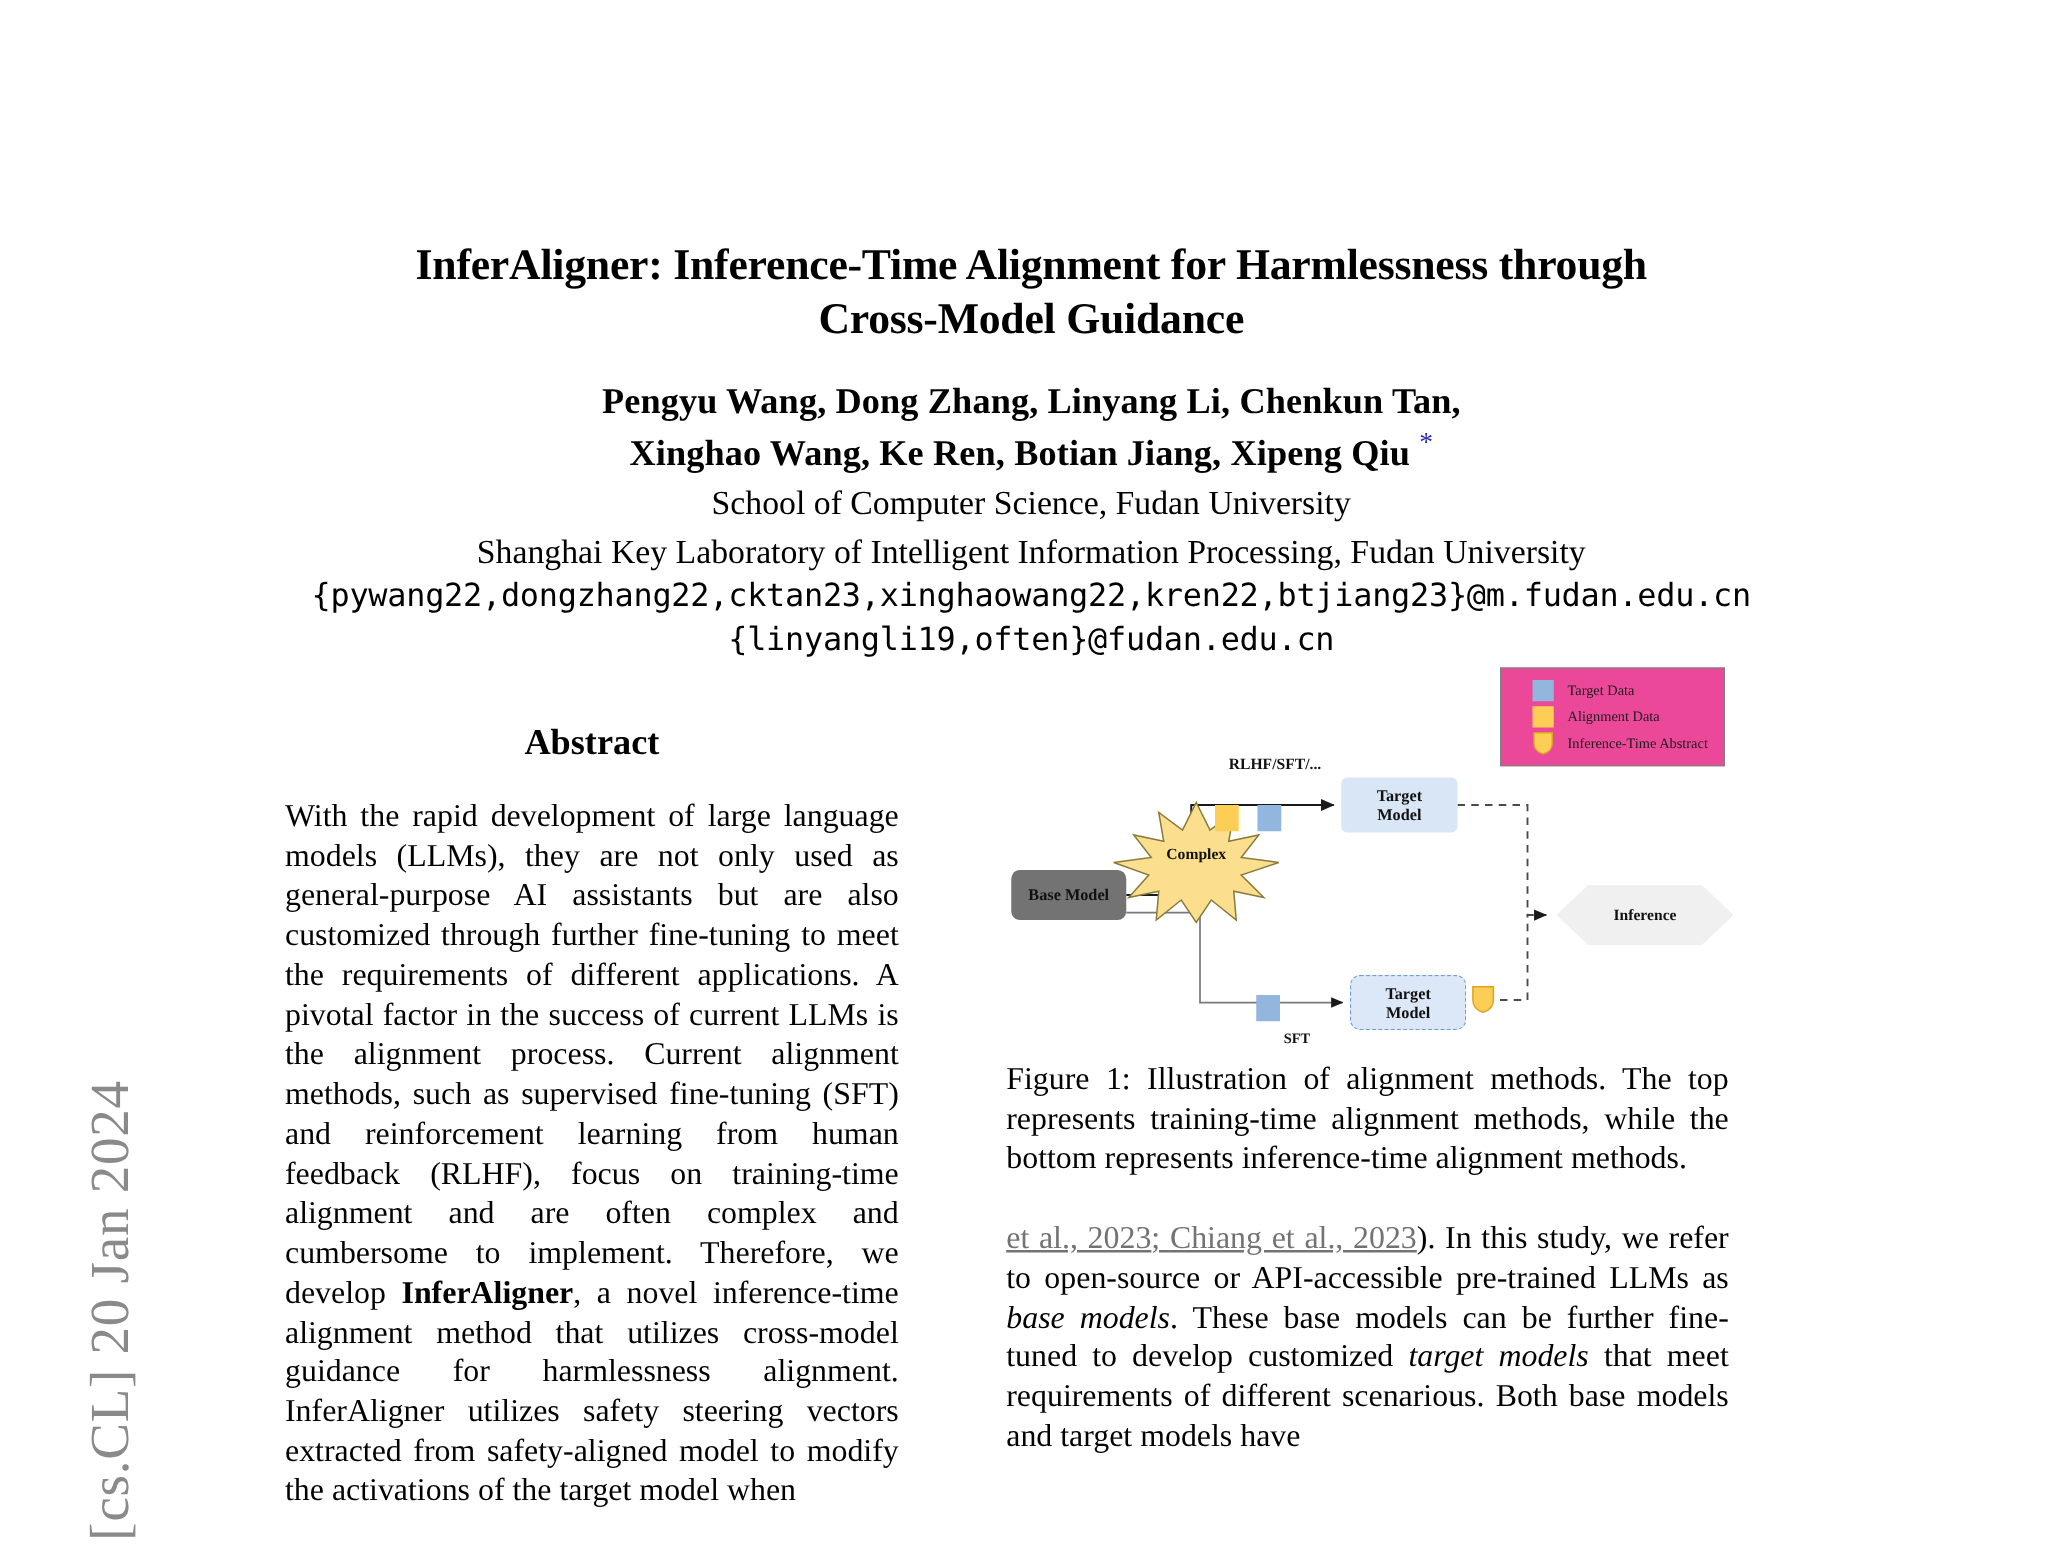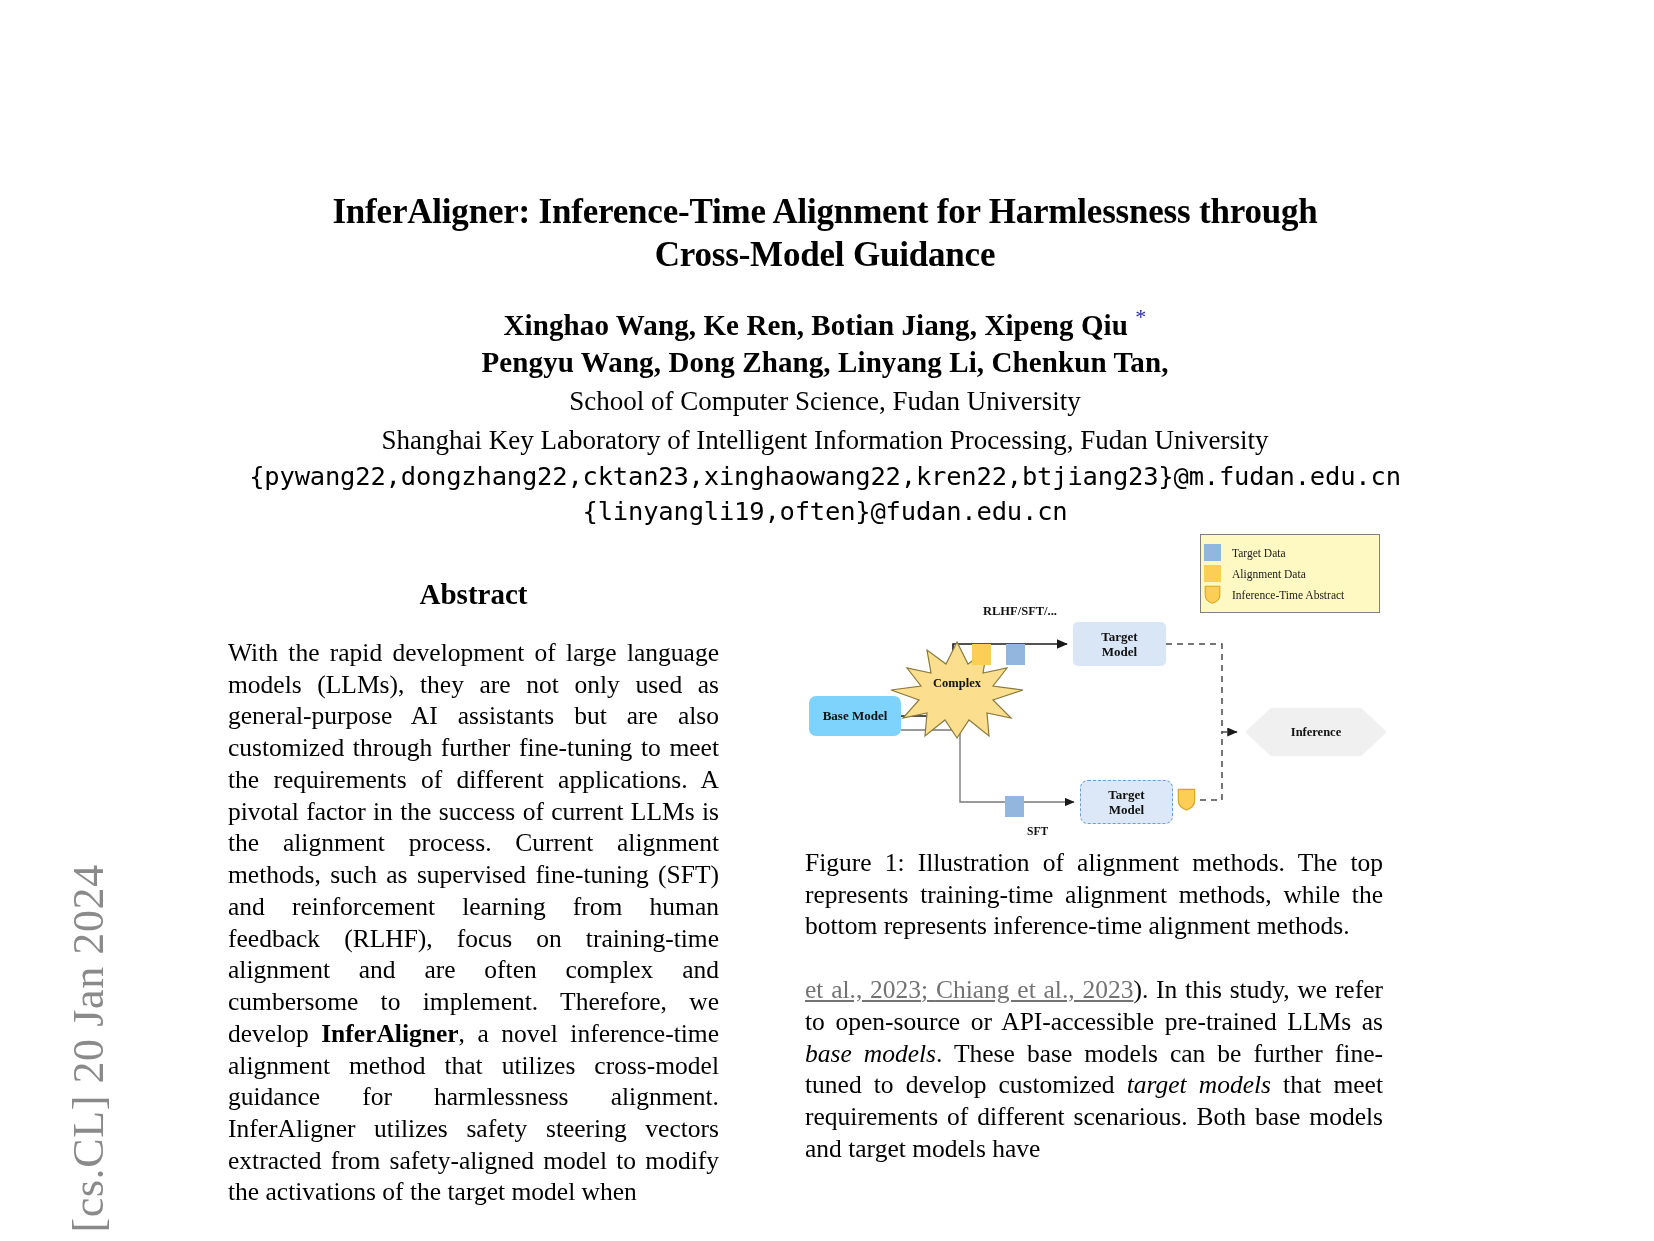--- a/index.html
+++ b/index.html
@@ -132,22 +132,22 @@
     margin-top: 32px;
   }
 
   
   #fig-legend {
     position: absolute;
     left: 395px;
     top: 4px;
     width: 180px;
     border: 1.6px solid #7f7f7f;
-    background: #fef9c3;
-    padding: 7px 6px 7px 3px;
+    background: #ec4899;
+    padding: 7px 6px 7px 25px;
     box-sizing: border-box;
   }
   .legend-row {
     display: flex;
     align-items: center;
     height: 21px;
   }
   .legend-swatch {
     width: 17px;
     height: 17px;
@@ -172,21 +172,21 @@
     justify-content: center;
     text-align: center;
     font-weight: bold;
     font-size: 13px;
     line-height: 1.18;
     color: #111;
     box-sizing: border-box;
   }
   #node-base {
     left: 4px; top: 166px; width: 92px; height: 40px;
-    background: #7dd3fc; border-radius: 7px;
+    background: #737373; border-radius: 7px;
   }
   #node-target-top {
     left: 268px; top: 92px; width: 93px; height: 44px;
     background: #d9e6f5; border-radius: 5px;
   }
   #node-target-bottom {
     left: 275px; top: 250px; width: 93px; height: 44px;
     background: #dce8f7; border: 1.6px dashed #6f9fd0; border-radius: 8px;
   }
   #node-inference {
@@ -242,22 +242,22 @@
   <div id="arxiv-stamp">[cs.CL]  20 Jan 2024</div>
 
   <div id="title-block">
     <h1 id="paper-title">
       <span>InferAligner: Inference-Time Alignment for Harmlessness through</span><br>
       <span>Cross-Model Guidance</span>
     </h1>
   </div>
 
   <div id="authors-block">
+    <div class="author-line">Pengyu Wang,  Dong Zhang,  Linyang Li,  Chenkun Tan,</div>
     <div class="author-line"><span>Xinghao Wang,  Ke Ren,  Botian Jiang,  Xipeng Qiu </span><span class="corresp-star">*</span></div>
-    <div class="author-line">Pengyu Wang,  Dong Zhang,  Linyang Li,  Chenkun Tan,</div>
     <div class="affil-line">School of Computer Science, Fudan University</div>
     <div class="affil-line">Shanghai Key Laboratory of Intelligent Information Processing, Fudan University</div>
     <div class="email-line">{pywang22,dongzhang22,cktan23,xinghaowang22,kren22,btjiang23}@m.fudan.edu.cn</div>
     <div class="email-line">{linyangli19,often}@fudan.edu.cn</div>
   </div>
 
   <div id="col-left">
     <div id="abstract-heading">Abstract</div>
     <p class="body-text"><span>With the rapid development of large language models (LLMs), they are not only used as general-purpose AI assistants but are also customized through further fine-tuning to meet the requirements of different applications. A pivotal factor in the success of current LLMs is the alignment process. Current alignment methods, such as supervised fine-tuning (SFT) and reinforcement learning from human feedback (RLHF), focus on training-time alignment and are often complex and cumbersome to implement. Therefore, we develop </span><b>InferAligner</b><span>, a novel inference-time alignment method that utilizes cross-model guidance for harmlessness alignment. InferAligner utilizes safety steering vectors extracted from safety-aligned model to modify the activations of the target model when</span></p>
   </div>

